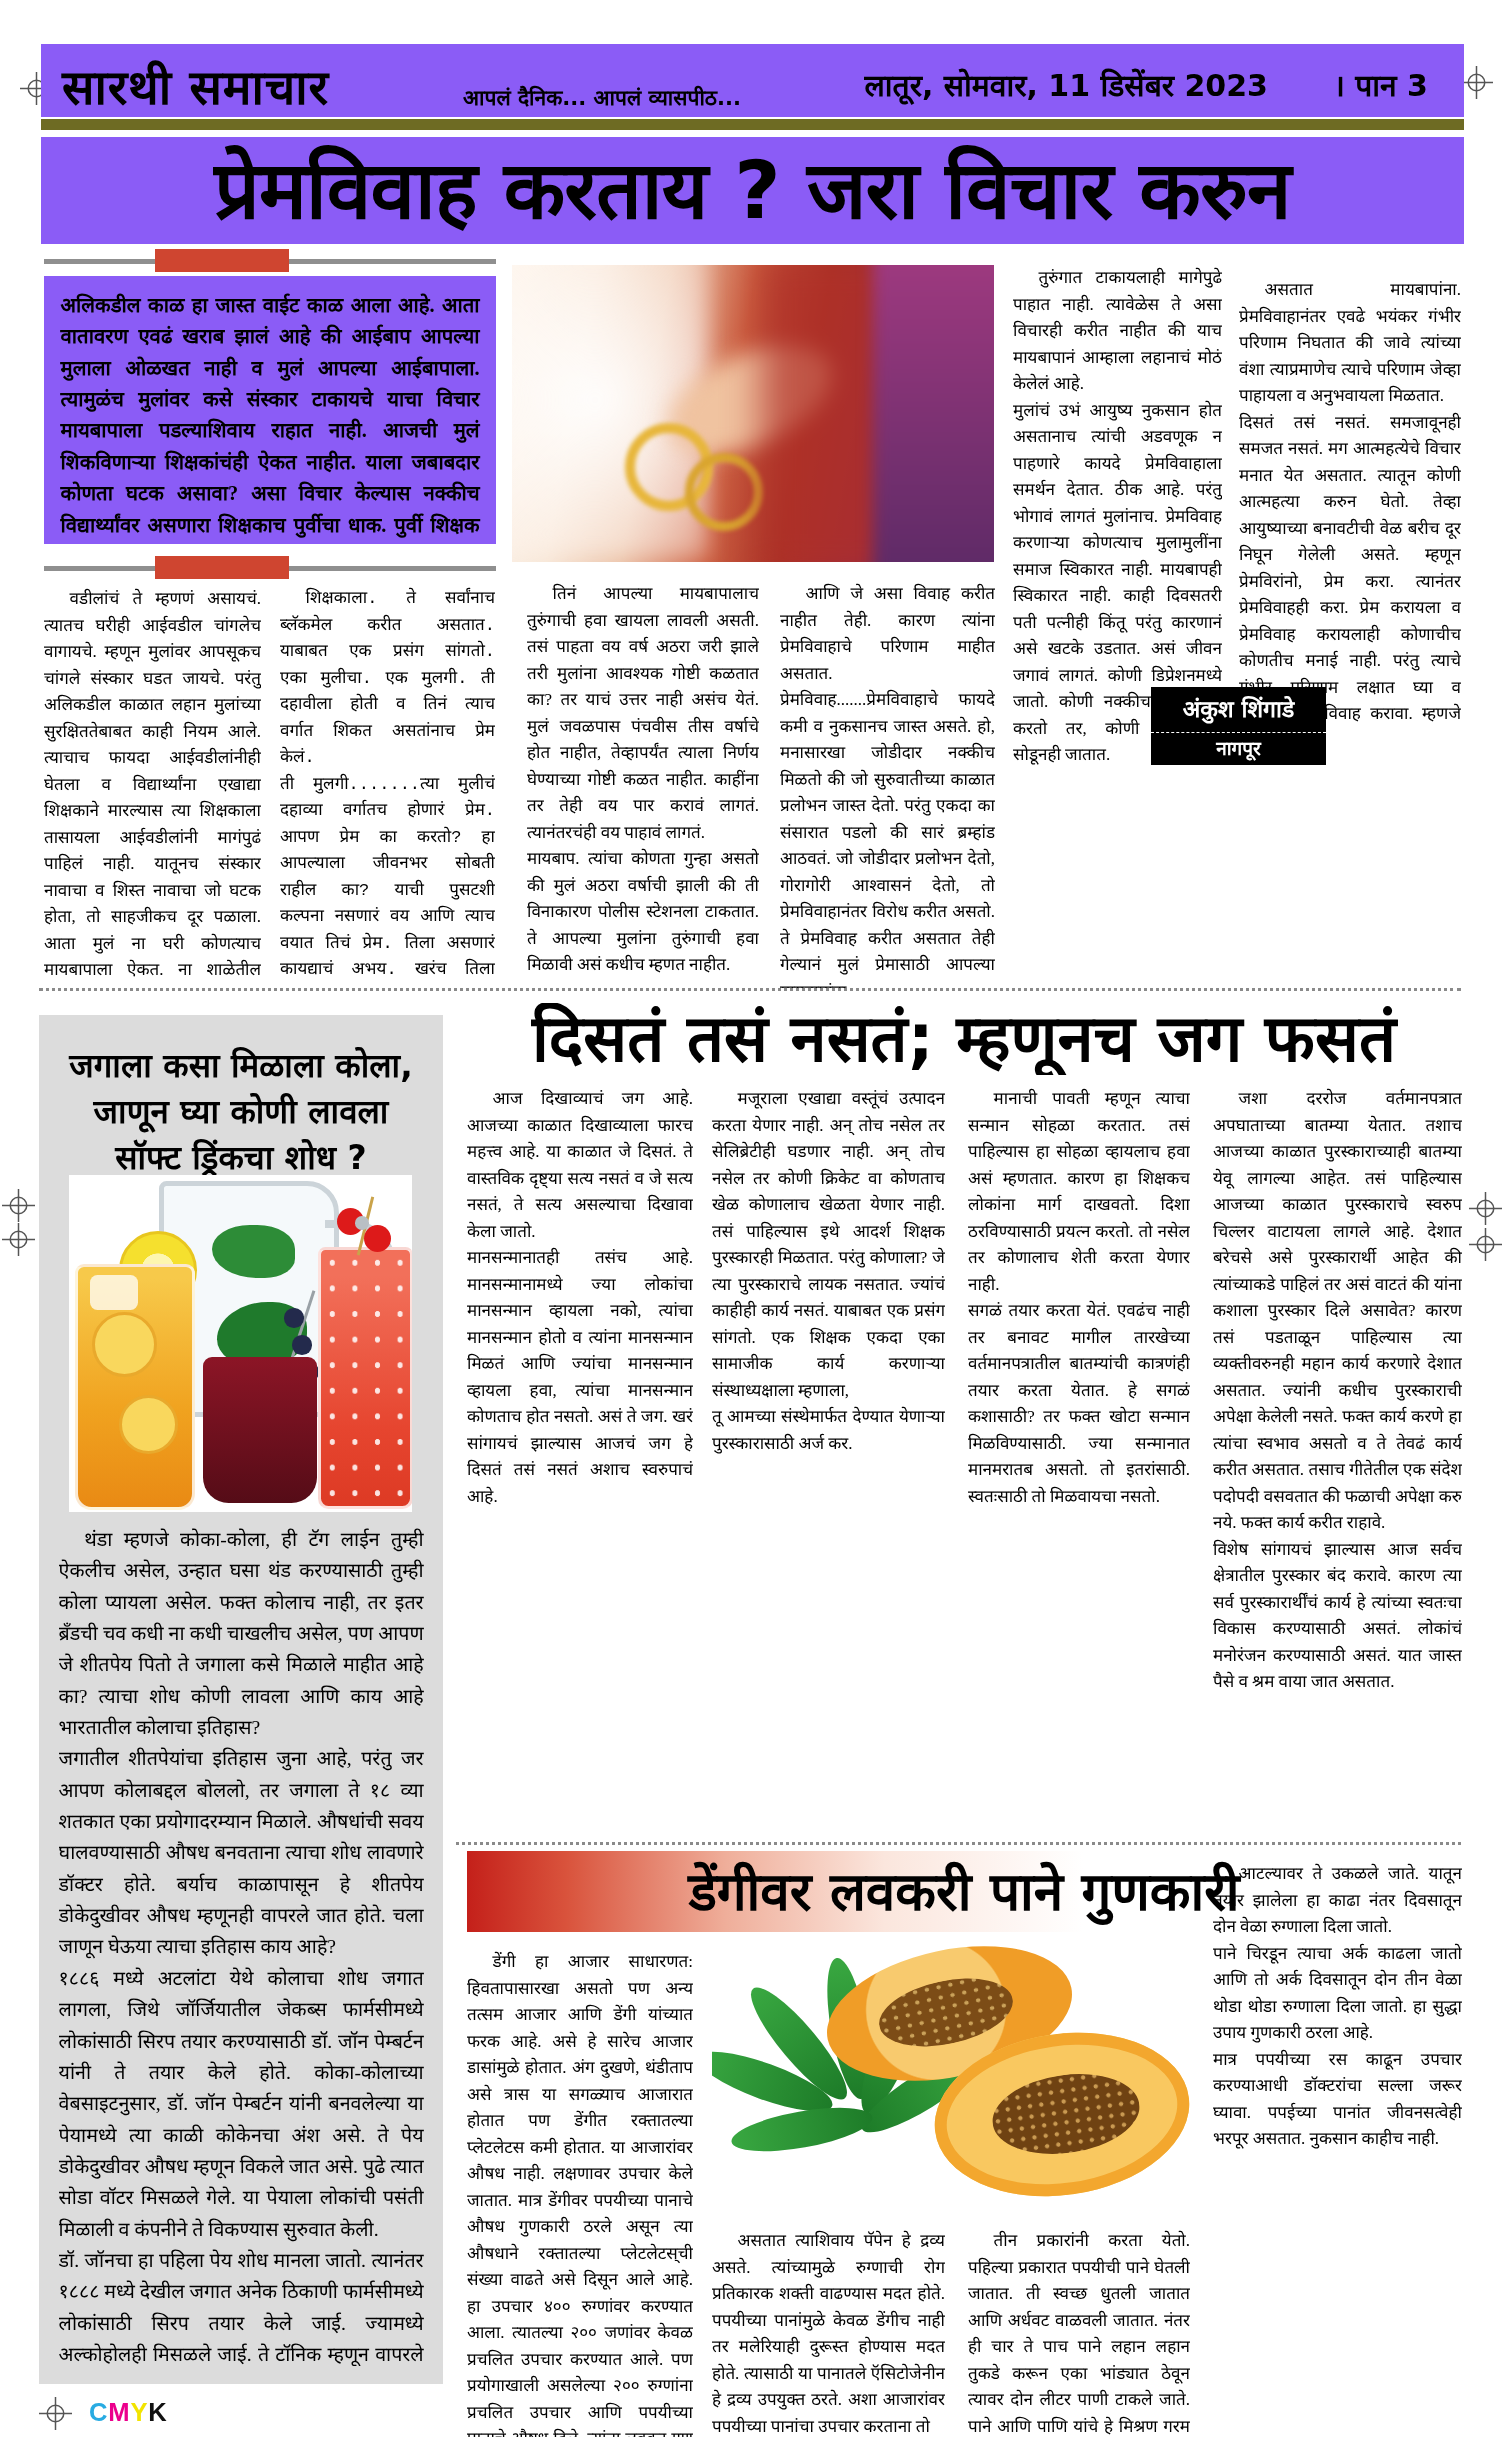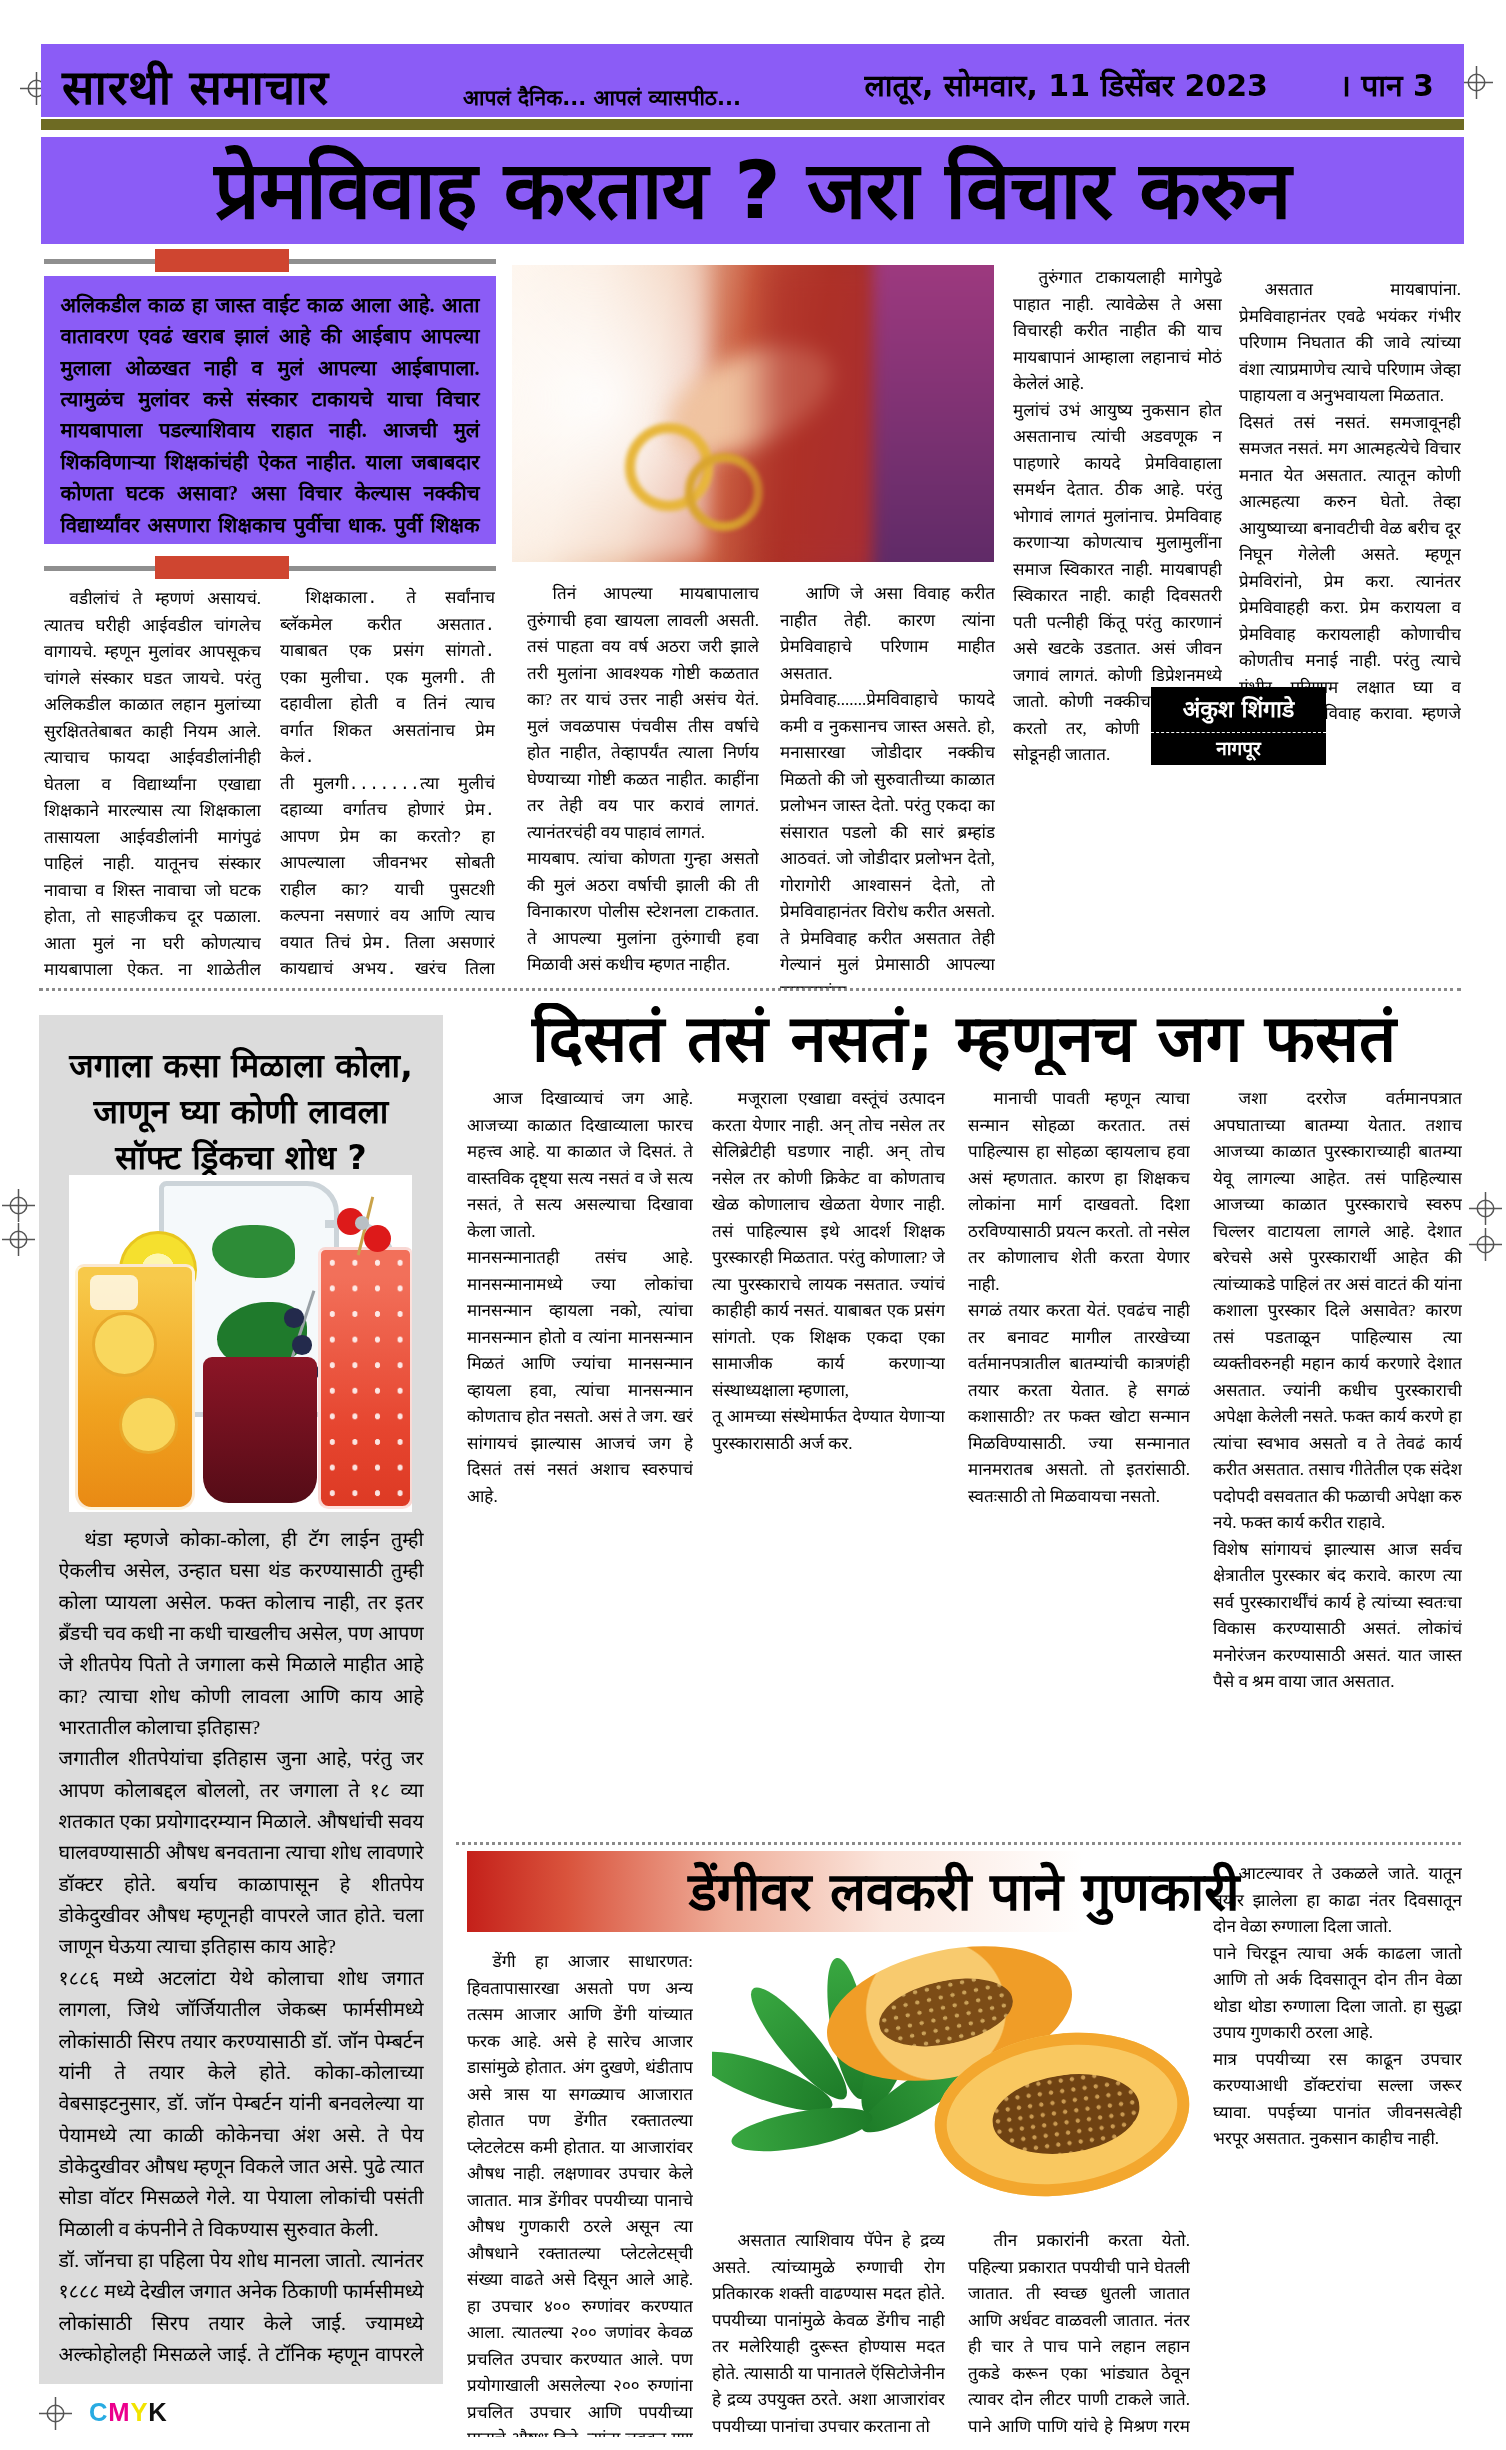--- a/index.html
+++ b/index.html
@@ -110,21 +110,21 @@
         <circle cx="22" cy="22" r="11" fill="none" stroke="#555" stroke-width="2"></circle>
         <line x1="22" y1="0" x2="22" y2="44" stroke="#555" stroke-width="2"></line>
         <line x1="0" y1="22" x2="44" y2="22" stroke="#555" stroke-width="2"></line>
       </svg>
   </div>
 
   <div class="abs gray" style="left:41px;top:44px;width:1423px;height:73px;">
     <span class="abs masthead-title" style="left:21px;top:9px;">सारथी समाचार</span>
     <span class="abs masthead-tag" style="left:422px;top:39px;">आपलं दैनिक... आपलं व्यासपीठ...</span>
     <span class="abs masthead-date" style="right:196px;top:19.6px;">लातूर, सोमवार, 11 डिसेंबर 2023</span>
-    <span class="abs masthead-date" style="right:30px;top:19.6px;">। पान 3</span>
+    <span class="abs masthead-date" style="right:36px;top:19.6px;">। पान 3</span>
   </div>
   <div class="abs" style="left:41px;top:119px;width:1423px;height:10.5px;background:#6e6b23;"></div>
 
   <div class="abs gray h1" style="left:41px;top:137px;width:1423px;height:107px;">प्रेमविवाह करताय ?  जरा विचार करुन</div>
 
   <div class="abs divline" style="left:44px;top:259px;width:452px;">
       <span class="redbar"></span>
     </div>
   <div class="abs gray intro" style="left:44px;top:276px;width:419px;height:241px;padding:13.6px 16.6px;">अलिकडील काळ हा जास्त वाईट काळ आला आहे. आता वातावरण एवढं खराब झालं आहे की आईबाप आपल्या मुलाला ओळखत नाही व मुलं आपल्या आईबापाला. त्यामुळंच मुलांवर कसे संस्कार टाकायचे याचा विचार मायबापाला पडल्याशिवाय राहात नाही. आजची मुलं शिकविणाऱ्या शिक्षकांचंही ऐकत नाहीत. याला जबाबदार कोणता घटक असावा? असा विचार केल्यास नक्कीच विद्यार्थ्यांवर असणारा शिक्षकाच पुर्वीचा धाक. पुर्वी शिक्षक विद्यार्थ्यांचं भविष्य घडवीत असायचे. त्यासाठी ते बालपणापासूनच विद्यार्थ्यांना शिक्षा करायचे. घरी वडीलांचाही धाक असायचा. वडील शिक्षकाला म्हणायचे, गुरुजी, मारा पिटा, काहीही करा. परंतु माझा मुलगा शिकला पाहिजे, त्याच्यात संस्कार फुलले पाहिजेत.</div>
   <div class="abs divline" style="left:44px;top:566px;width:452px;">

